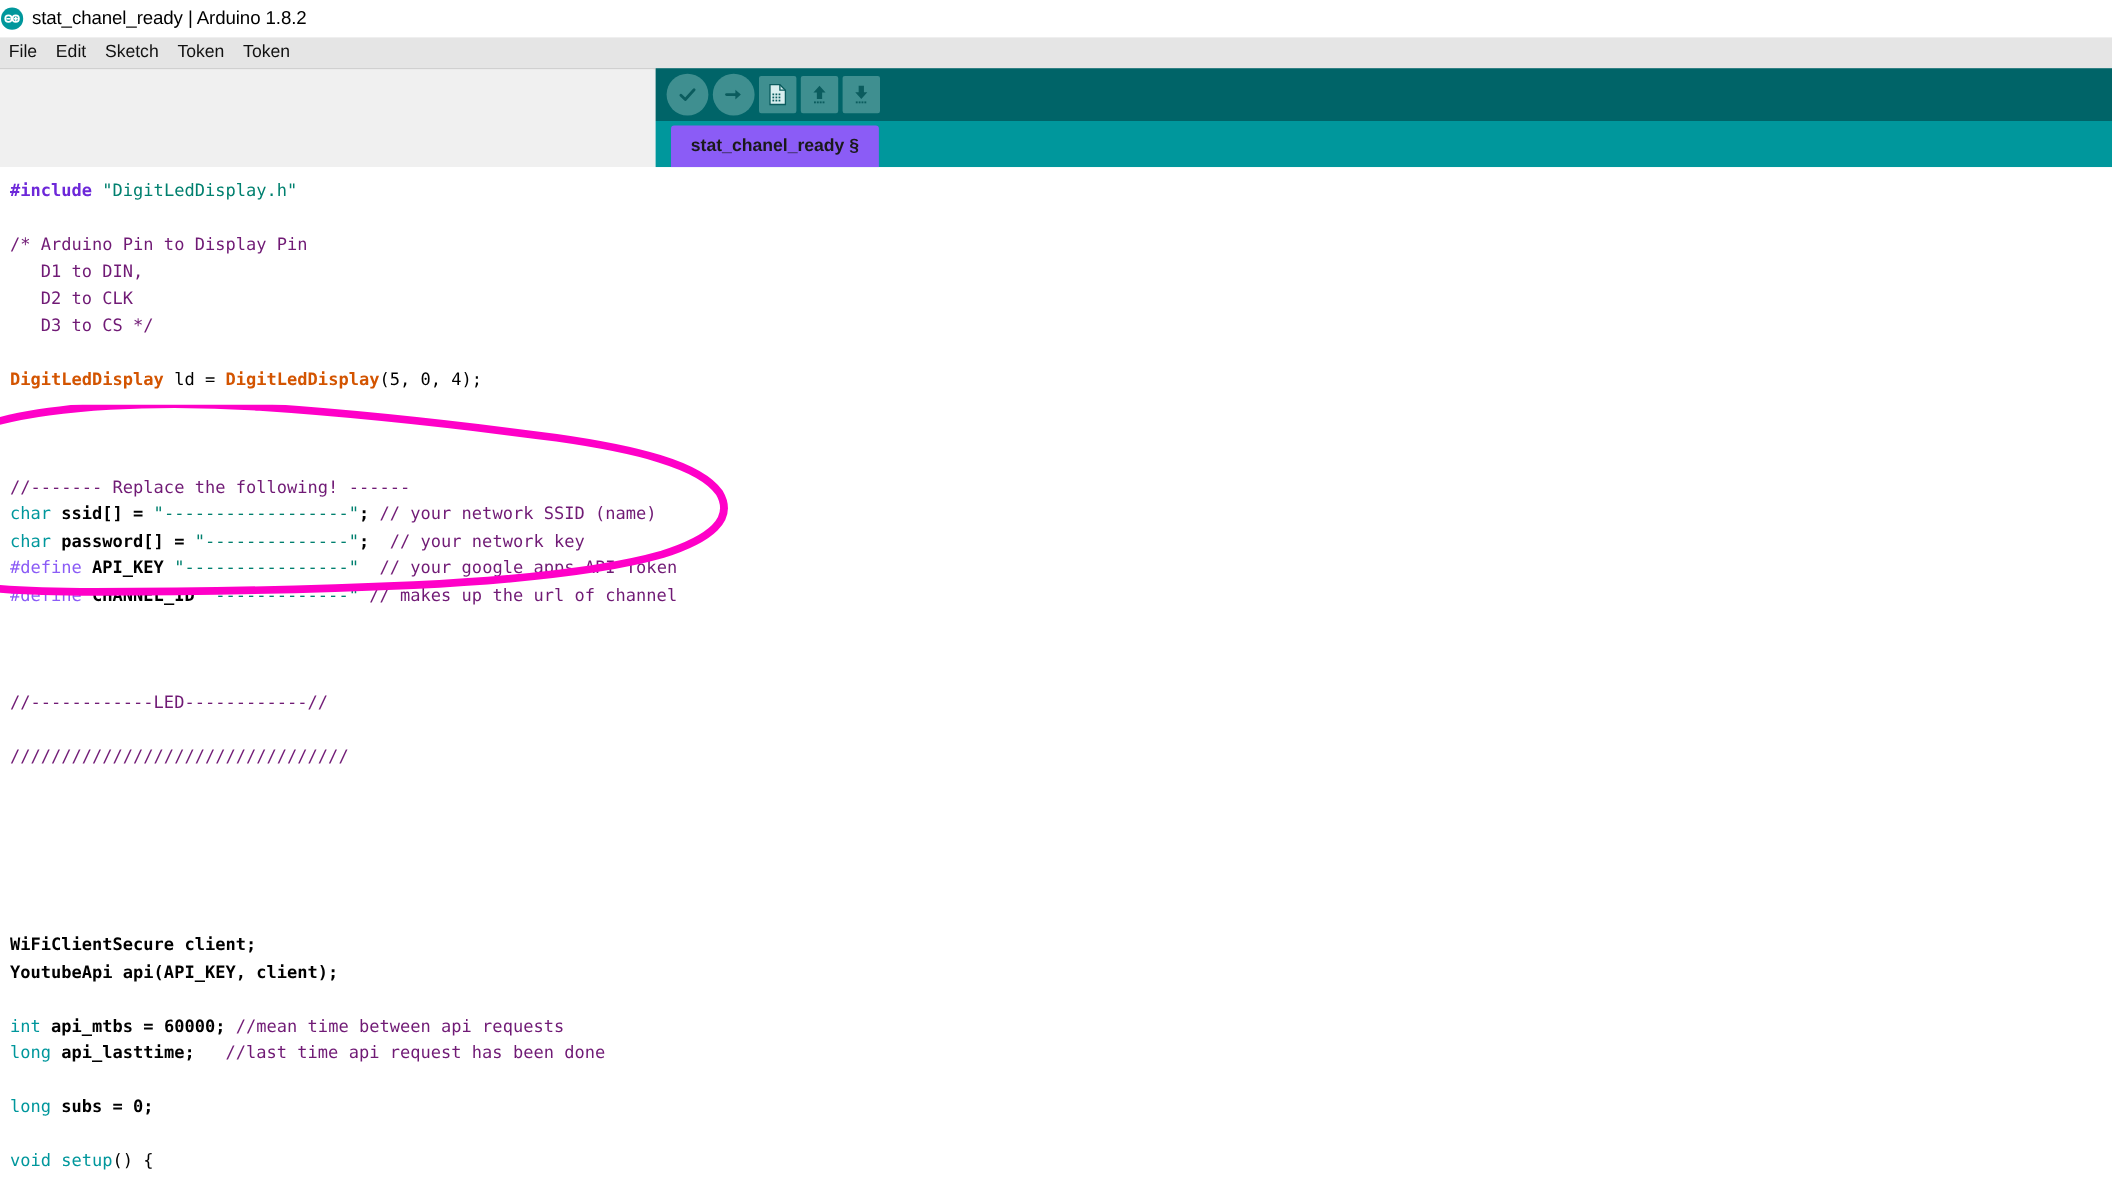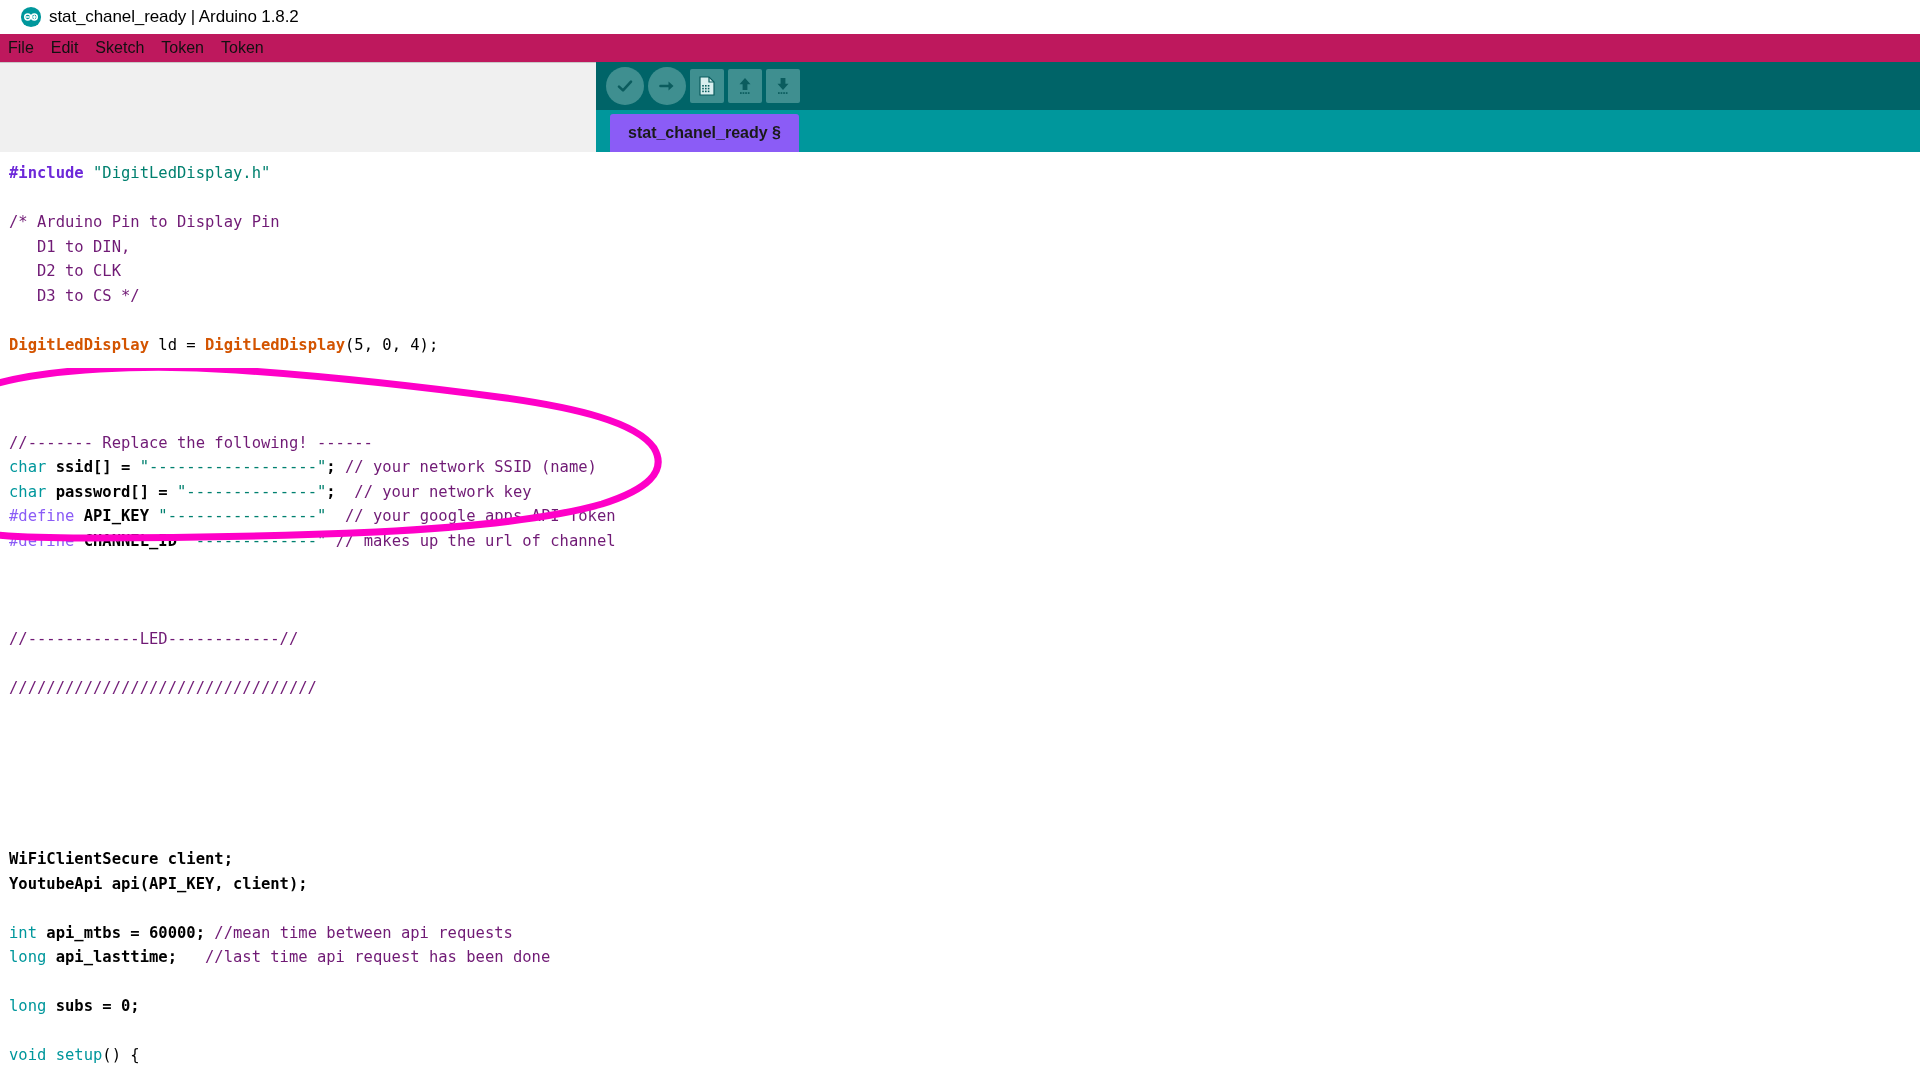--- a/index.html
+++ b/index.html
@@ -16,42 +16,42 @@
   }
 
   
   #titlebar {
     position: absolute;
     left: 0; top: 0;
     width: 1920px; height: 34px;
     background: #ffffff;
     display: flex;
     align-items: center;
-    padding-left: 20px;
+    padding-left: 0;
     box-sizing: border-box;
   }
   #app-logo {
     width: 22px; height: 22px;
     flex: 0 0 auto;
     margin-right: 7px;
     display: block;
   }
   #title-text {
     font-size: 17px;
     color: #000000;
     white-space: nowrap;
     letter-spacing: -0.1px;
   }
 
   
   #menubar {
     position: absolute;
     left: 0; top: 34px;
     width: 1920px; height: 28px;
-    background: #be185d;
+    background: #e5e5e5;
     display: flex;
     align-items: center;
     padding-left: 8px;
     box-sizing: border-box;
   }
   .menu-item {
     font-size: 16px;
     color: #111111;
     padding: 2px 9px 2px 0;
     margin-right: 8px;

